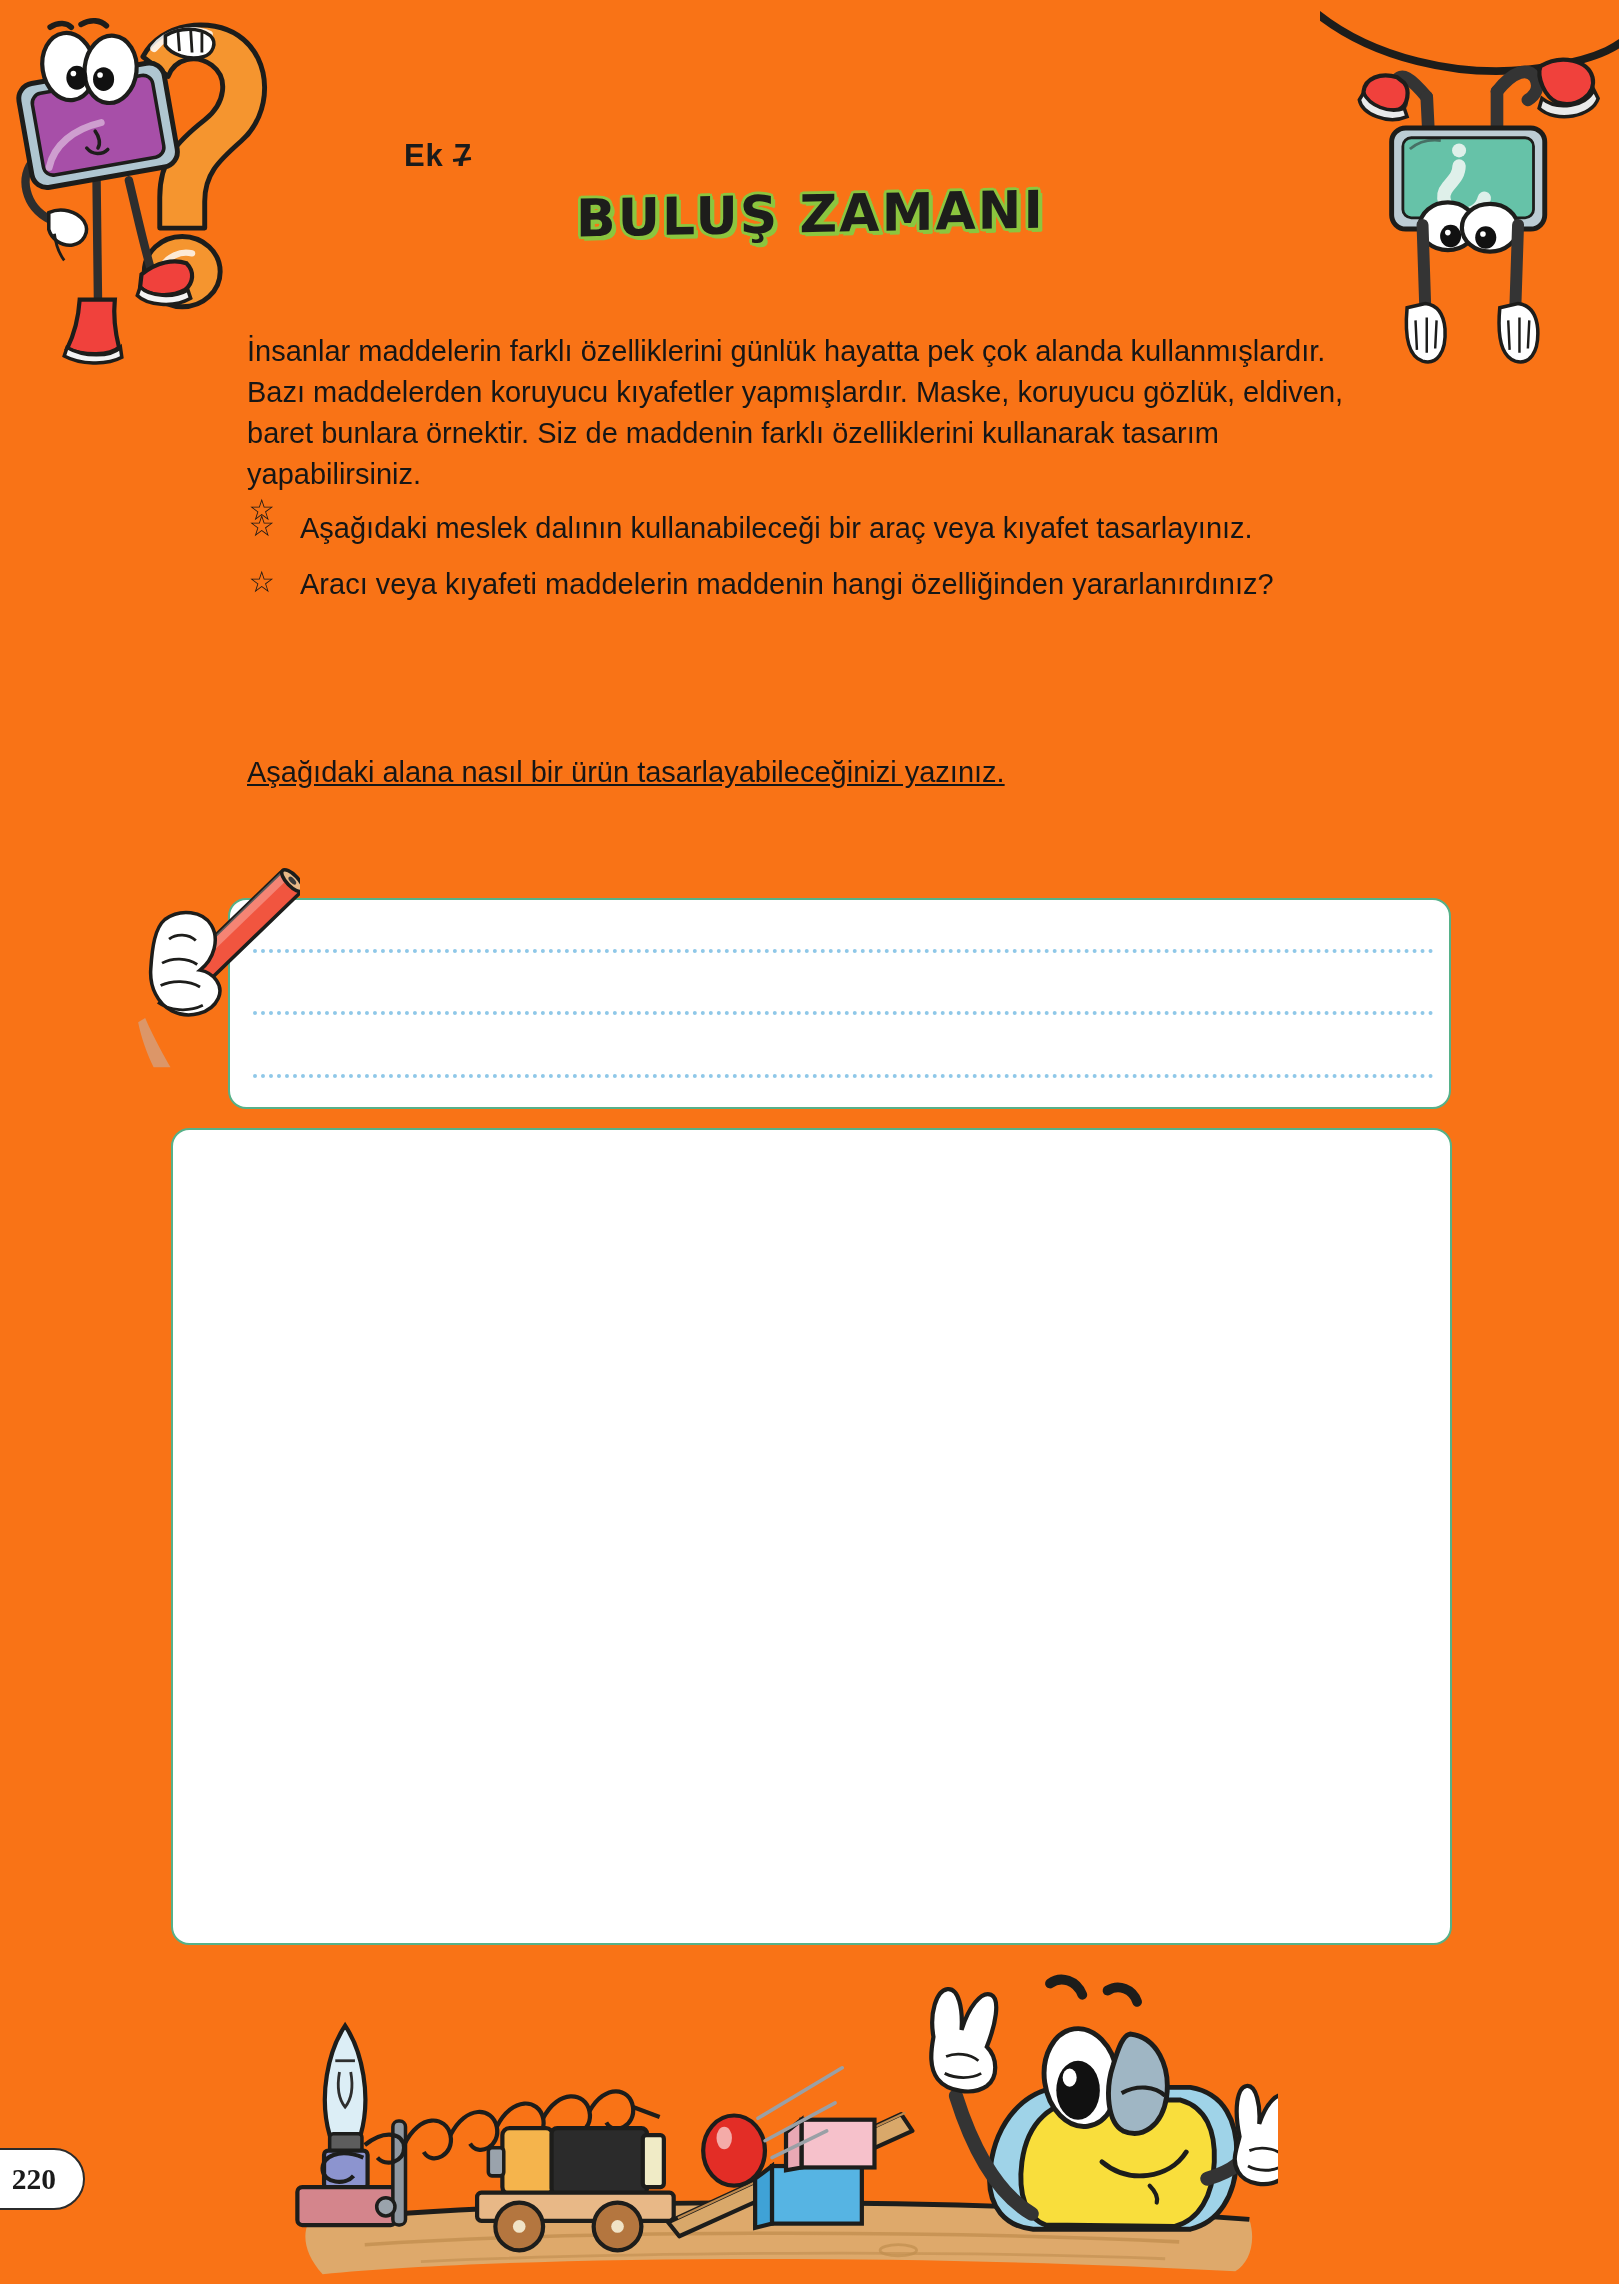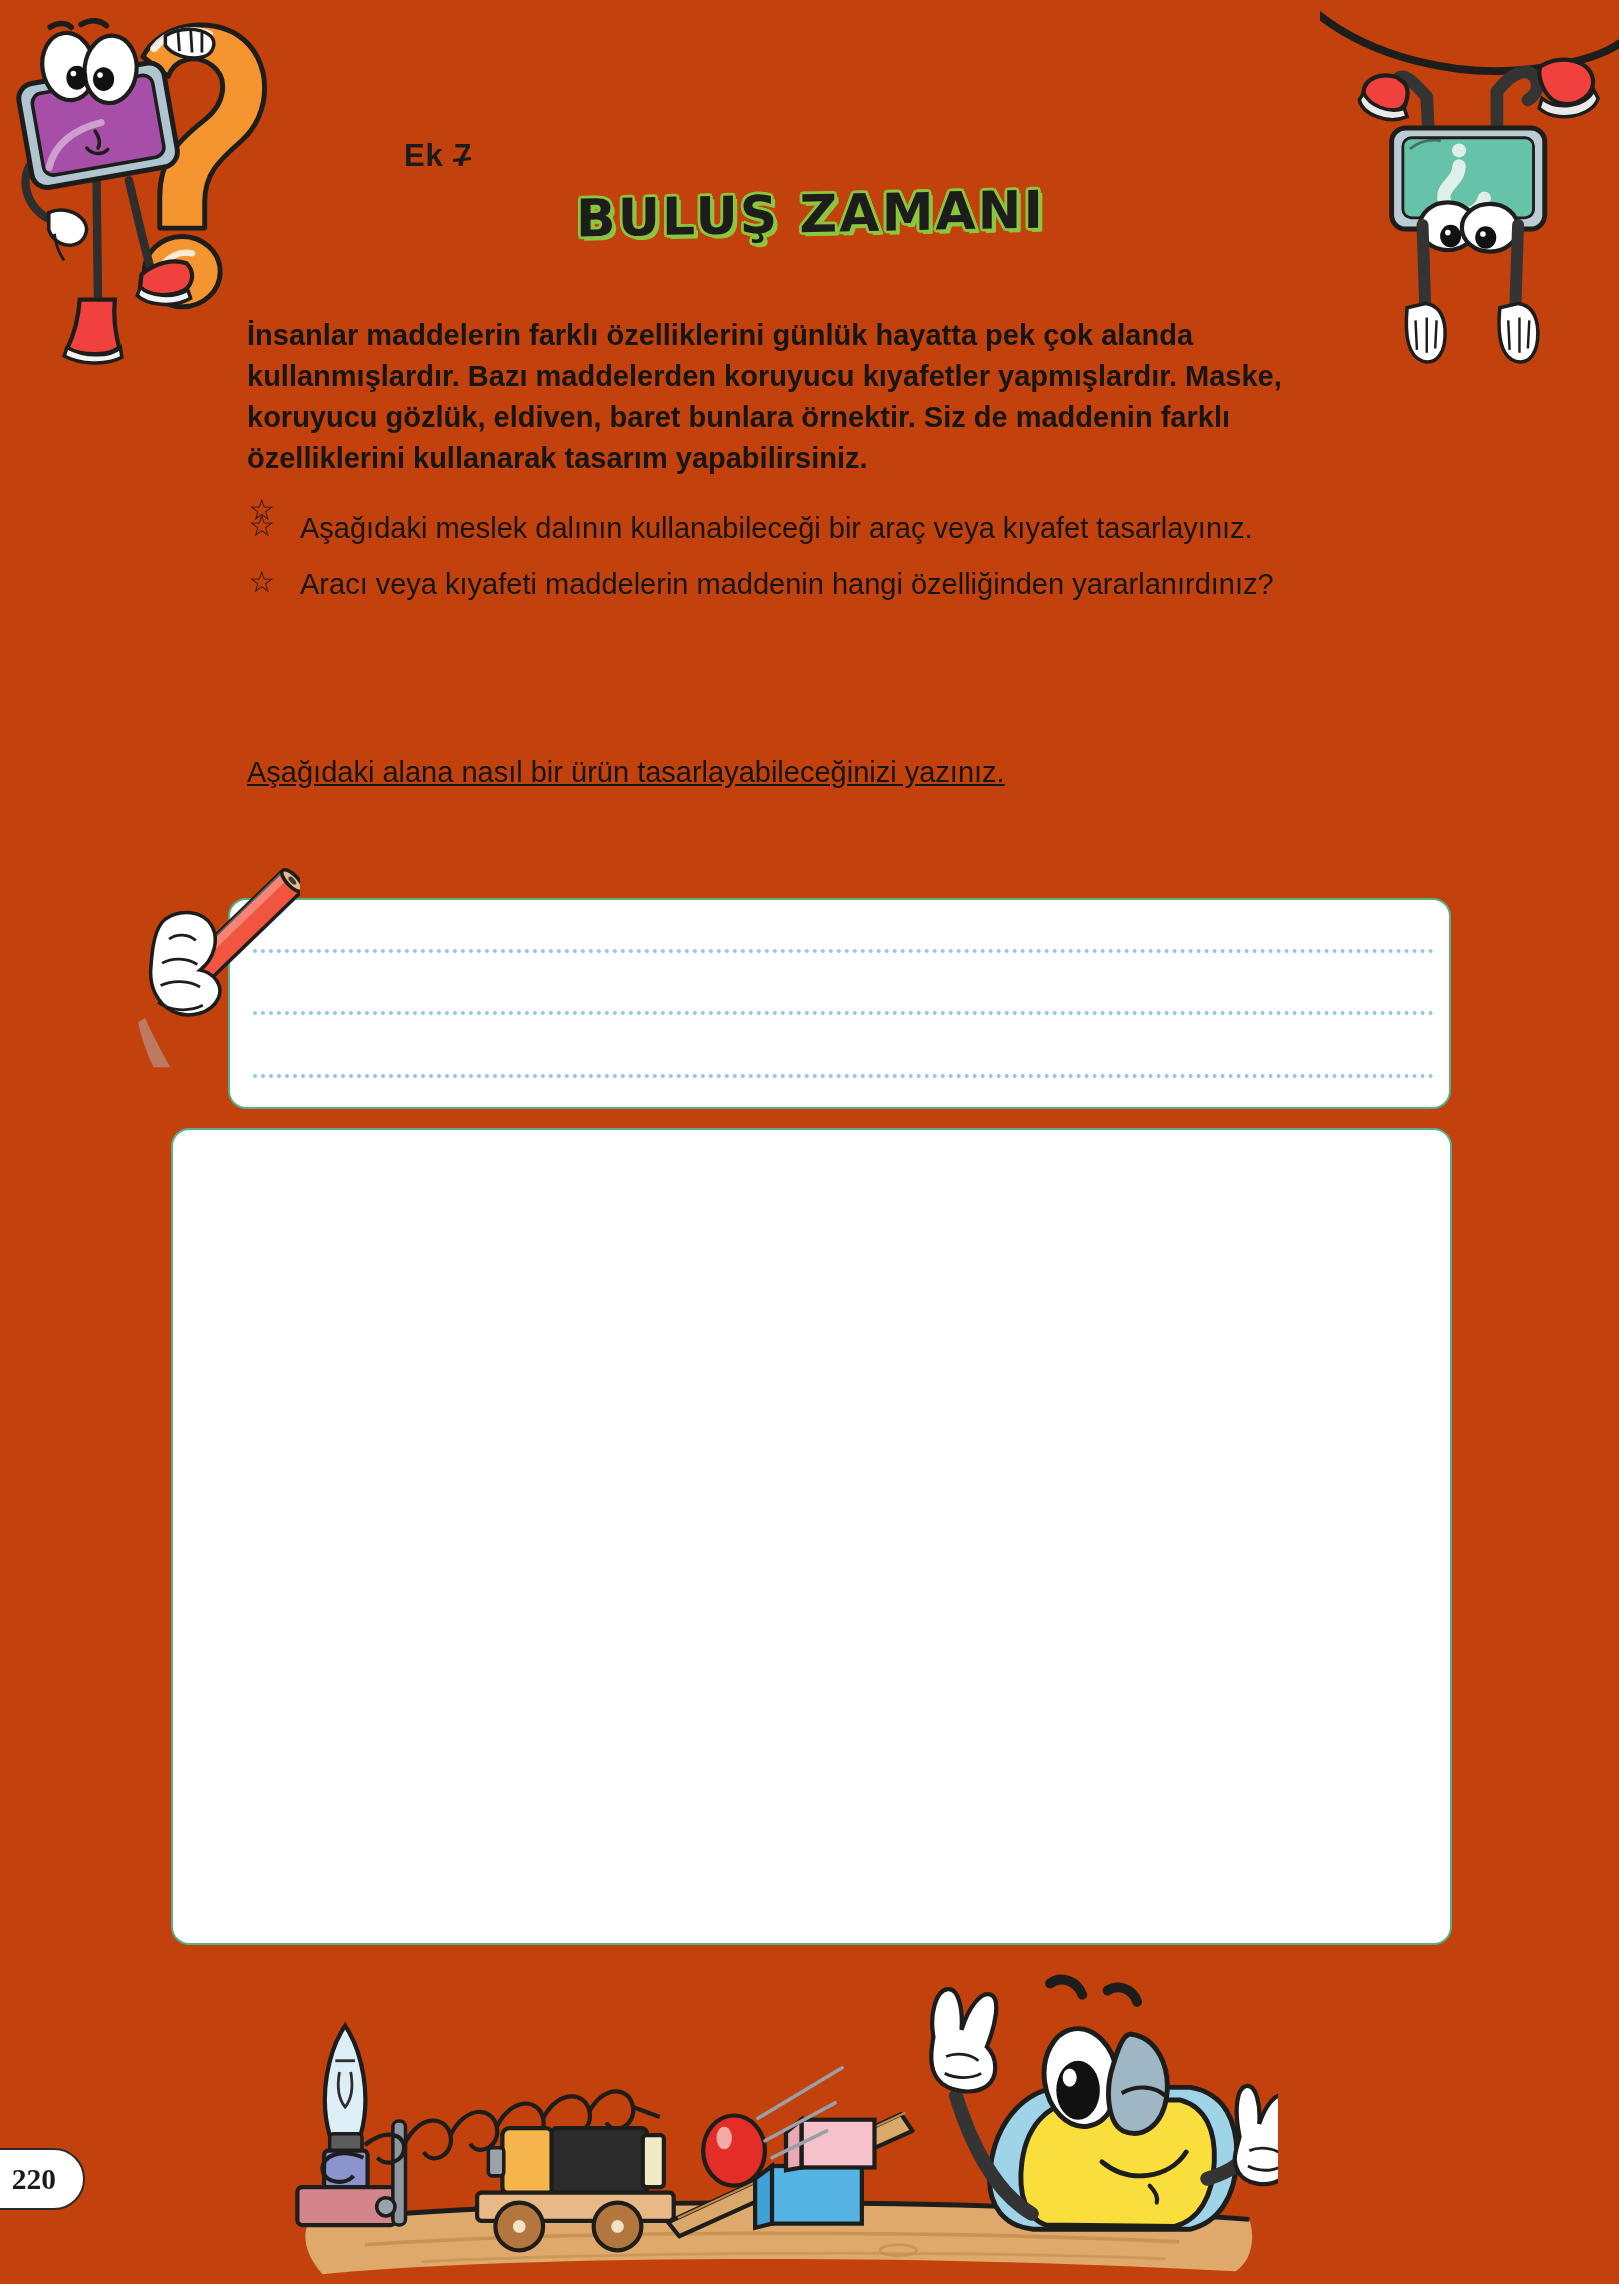--- a/index.html
+++ b/index.html
@@ -8,21 +8,21 @@
     padding: 0;
     background: #ffffff;
   }
   body {
     font-family: "Liberation Sans", sans-serif;
   }
   #page {
     position: relative;
     width: 1620px;
     height: 2284px;
-    background: #c2410c;
+    background: #f97316;
     overflow: hidden;
   }
 
   
   #ek-label {
     position: absolute;
     left: 404px;
     top: 138px;
     font-size: 31px;
     font-weight: 700;
@@ -68,26 +68,26 @@
        0 2.8px 0 #8CC63F, 0 -2.8px 0 #8CC63F,
        2.1px 2.1px 0 #8CC63F, -2.1px 2.1px 0 #8CC63F,
        2.1px -2.1px 0 #8CC63F, -2.1px -2.1px 0 #8CC63F,
        4.2px 3.5px 0 #8CC63F, 3.5px 4.2px 0 #8CC63F;
   }
 
   
   #intro {
     position: absolute;
     left: 247px;
-    top: 286px;
+    top: 302px;
     width: 1132px;
     font-size: 29px;
     line-height: 41px;
     color: #161616;
-    font-weight: 700;
+    font-weight: 400;
   }
 
   #task-list {
     position: absolute;
     left: 247px;
     top: 492px;
     width: 1125px;
     list-style: none;
     margin: 0;
     padding: 0;

